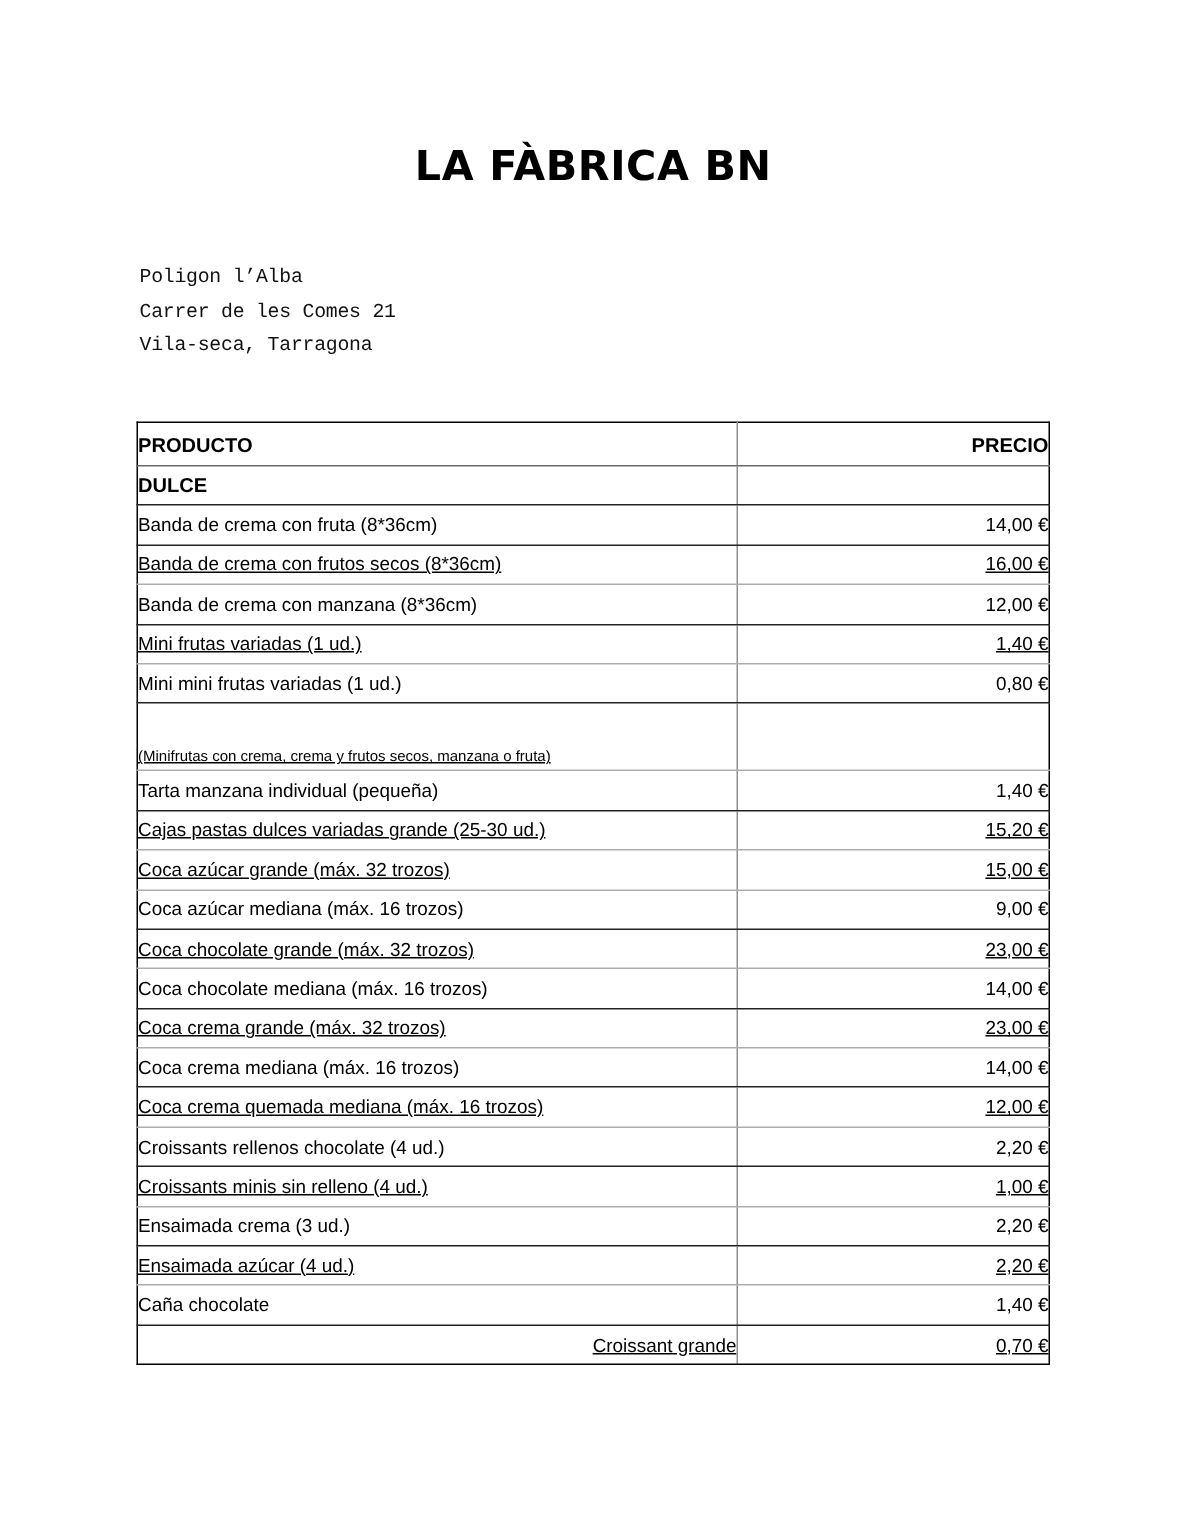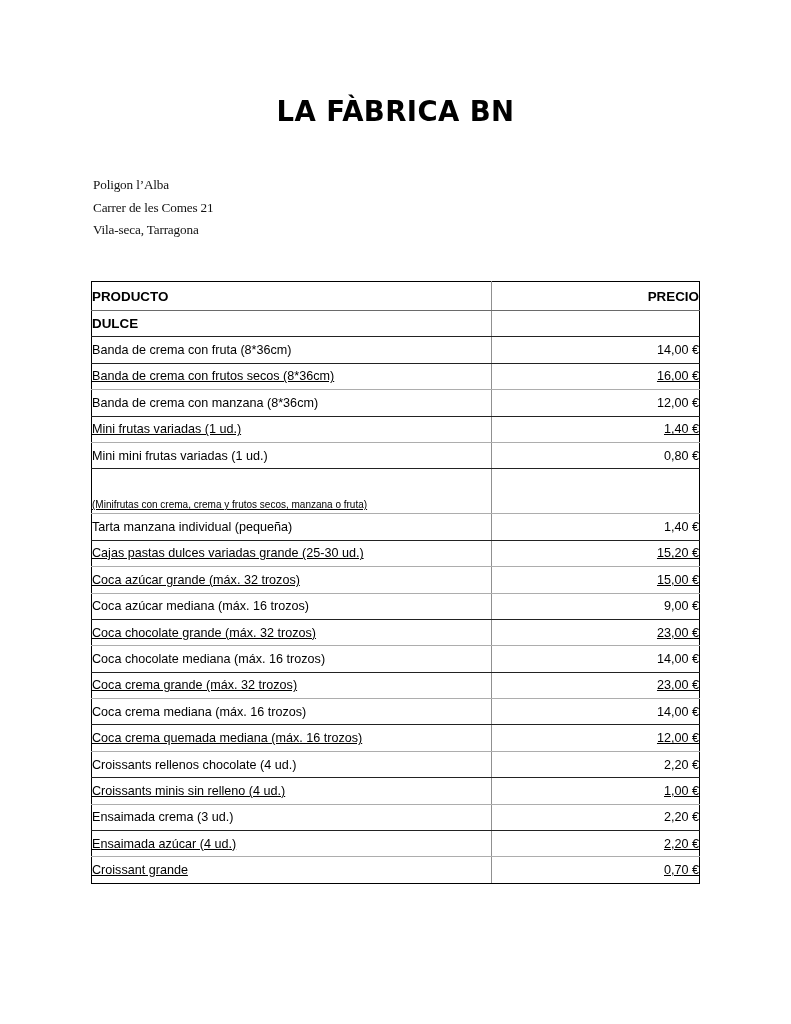--- a/index.html
+++ b/index.html
@@ -37,21 +37,21 @@
     letter-spacing: 0.4px;
     line-height: 36px;
     white-space: nowrap;
   }
 
   
   .address-block {
     position: absolute;
     left: 93px;
     top: 174px;
-    font-family: Liberation Serif, serif;
+    font-family: Liberation Mono, monospace;
     font-size: 13.2px;
     line-height: 22.6px;
     letter-spacing: -0.15px;
     color: #111111;
   }
   .address-line { white-space: nowrap; }
 
   
   .price-table {
     position: absolute;
@@ -112,21 +112,21 @@
     font-size: 13.4px;
     margin-top: 37px;
   }
 
   
   tbody td.cell-prod { border-left: 1.6px solid #000000; }
   tbody td.cell-price {
     border-right: 1.6px solid #000000;
     border-left: 1.6px solid #000000;
   }
-  tbody tr:last-child td { border-bottom: 1.6px solid #000000; }
+  tbody tr:last-child td { border-bottom: 1.6px solid #000000; text-align: right; }
 
   
   tr.heavy-bottom td { border-bottom: 1.3px solid #222222; }
   tr.light-bottom td { border-bottom: 1px solid #adadad; text-decoration: underline; }
 
   
   tr.note-row td {
     height: 41px;
     vertical-align: bottom;
     padding-bottom: 3px;
@@ -231,20 +231,24 @@
           <td class="cell-price">1,00 €</td>
         </tr>
         <tr class="heavy-bottom">
           <td class="cell-prod">Ensaimada crema (3 ud.)</td>
           <td class="cell-price">2,20 €</td>
         </tr>
         <tr class="light-bottom">
           <td class="cell-prod">Ensaimada azúcar (4 ud.)</td>
           <td class="cell-price">2,20 €</td>
         </tr>
+        <tr class="heavy-bottom">
+          <td class="cell-prod">Caña chocolate</td>
+          <td class="cell-price">1,40 €</td>
+        </tr>
         <tr class="light-bottom">
           <td class="cell-prod">Croissant grande</td>
           <td class="cell-price">0,70 €</td>
         </tr>
       </tbody>
   </table>
 
 </div>
 
 </body></html>

